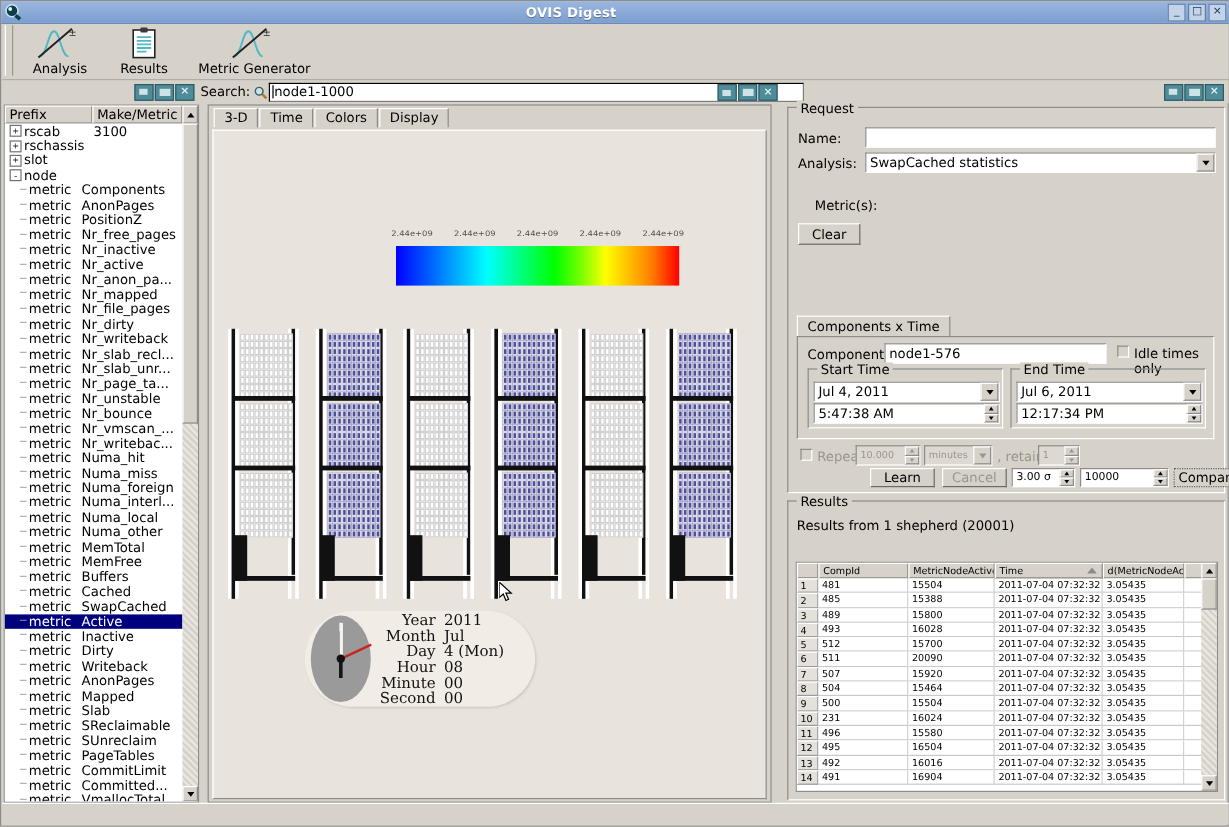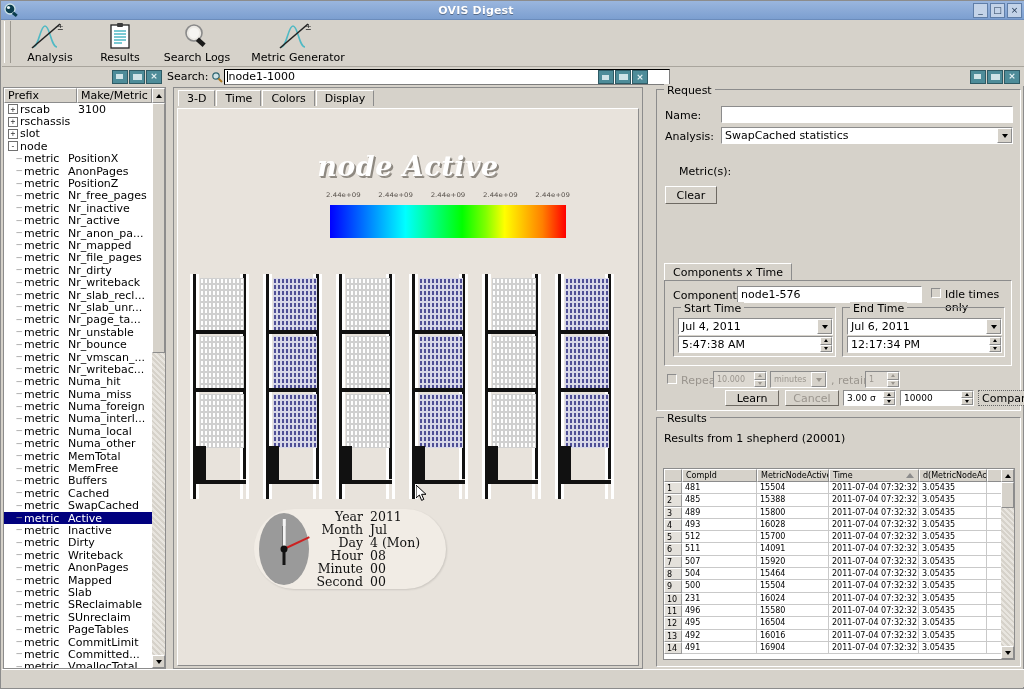--- a/index.html
+++ b/index.html
@@ -287,30 +287,20 @@
             <line x1="7" y1="12" x2="19" y2="12"></line>
             <line x1="7" y1="15" x2="19" y2="15"></line>
             <line x1="7" y1="18" x2="19" y2="18"></line>
             <line x1="7" y1="21" x2="15" y2="21"></line>
           </g>
         </svg>
       </div>
       <div class="tlabel">Results</div>
     </div>
 
-    <div class="tool" style="min-width:76px">
-      <div class="ticon">
-        <svg width="30" height="28" viewBox="0 0 30 28">
-          <circle cx="12" cy="11" r="8" fill="#eceae5" stroke="#8a8a8a" stroke-width="1.6"></circle>
-          <circle cx="12" cy="11" r="5.2" fill="#f6f5f2"></circle>
-          <rect x="16" y="16" width="9" height="4.5" fill="#1a1a1a" transform="rotate(42 17 17)"></rect>
-        </svg>
-      </div>
-      <div class="tlabel">Search Logs</div>
-    </div>
 
     <div class="tool" style="min-width:106px">
       <div class="ticon">
         <svg width="40" height="28" viewBox="0 0 40 28">
           <path d="M3 25 C9 25, 10 4, 15 4 C20 4, 21 25, 27 25" fill="none" stroke="#4fb9c4" stroke-width="1.6"></path>
           <line x1="2" y1="26" x2="30" y2="2" stroke="#222" stroke-width="1.6"></line>
           <text x="27" y="8" font-size="8" fill="#222" font-family="DejaVu Sans">±</text>
         </svg>
       </div>
       <div class="tlabel">Metric Generator</div>
@@ -392,21 +382,21 @@
           <div class="trow">
             <span class="tw">
               <span class="box">-</span>
             </span>
             <span class="tname">node</span>
             <span class="tval"></span>
           </div>
           <div class="trow child">
             <span class="guide">─</span>
             <span class="kw">metric</span>
-            <span class="tval">PositionX</span>
+            <span class="tval">Components</span>
           </div>
           <div class="trow child">
             <span class="guide">─</span>
             <span class="kw">metric</span>
             <span class="tval">AnonPages</span>
           </div>
           <div class="trow child">
             <span class="guide">─</span>
             <span class="kw">metric</span>
             <span class="tval">PositionZ</span>
@@ -618,21 +608,20 @@
 
   <div class="viswin">
     <div class="tabs">
       <div class="tab active">3-D</div>
       <div class="tab">Time</div>
       <div class="tab">Colors</div>
       <div class="tab">Display</div>
     </div>
 
     <div class="canvas">
-      <div class="vis-title">node Active</div>
 
       <div class="cbar-labels">
         <span>2.44e+09</span>
         <span>2.44e+09</span>
         <span>2.44e+09</span>
         <span>2.44e+09</span>
         <span>2.44e+09</span>
       </div>
       <div class="cbar"></div>
 
@@ -2770,21 +2759,21 @@
               <div class="c-idx rn">5</div>
               <div class="c-a">512</div>
               <div class="c-b">15700</div>
               <div class="c-c">2011-07-04 07:32:32</div>
               <div class="c-d">3.05435</div>
               <div class="c-e" style="flex:1"></div>
             </div>
             <div class="trw">
               <div class="c-idx rn">6</div>
               <div class="c-a">511</div>
-              <div class="c-b">14091</div>
+              <div class="c-b">20090</div>
               <div class="c-c">2011-07-04 07:32:32</div>
               <div class="c-d">3.05435</div>
               <div class="c-e" style="flex:1"></div>
             </div>
             <div class="trw">
               <div class="c-idx rn">7</div>
               <div class="c-a">507</div>
               <div class="c-b">15920</div>
               <div class="c-c">2011-07-04 07:32:32</div>
               <div class="c-d">3.05435</div>

